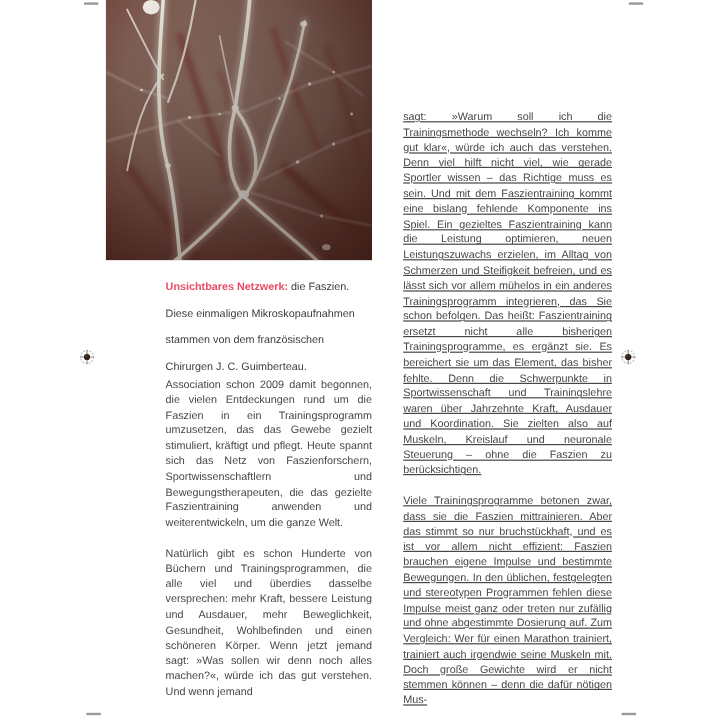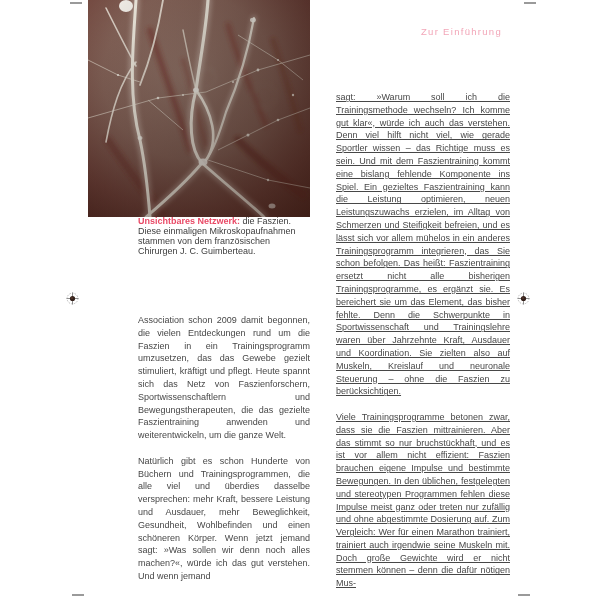--- a/index.html
+++ b/index.html
@@ -13,22 +13,22 @@
   
   #figure{position:absolute;left:88px;top:0;width:222px;height:217px;overflow:hidden;}
   #figure svg{display:block;}
   
   #running-head{
     position:absolute;left:421px;top:26px;width:170px;
     font-size:9.5px;letter-spacing:1.3px;color:#f2a6b8;font-weight:400;
   }
   
   #caption{
-    position:absolute;left:138px;top:216px;width:172px;
-    font-size:9px;line-height:10px;color:#3c3c3c;text-align:left;
+    position:absolute;left:138px;top:228px;width:172px;
+    font-size:9px;line-height:22px;color:#3c3c3c;text-align:left;
   }
   #caption .lead{font-weight:bold;color:#e94a66;}
   
   .col{
     position:absolute;font-size:9px;line-height:12.8px;color:#474747;
     text-align:justify;
   }
   #col-left{left:138px;top:314px;width:172px;}
   #col-right{left:336px;top:91px;width:174px;text-decoration:underline;}
   .col p{margin:0 0 12.8px 0;}
@@ -61,21 +61,20 @@
   <div class="reg-mark" style="left:517px;top:291px;">
     <svg width="13" height="13" viewBox="0 0 13 13">
       <circle cx="6.5" cy="6.5" r="5.4" fill="none" stroke="#bdbdbd" stroke-width="1" stroke-dasharray="1.5 1.2"></circle>
       <line x1="0.5" y1="6.5" x2="12.5" y2="6.5" stroke="#8f8f8f" stroke-width="1"></line>
       <line x1="6.5" y1="0.5" x2="6.5" y2="12.5" stroke="#8f8f8f" stroke-width="1"></line>
       <circle cx="6.5" cy="6.5" r="2.6" fill="#33201a"></circle>
       <circle cx="6" cy="6" r="0.8" fill="#6b4438"></circle>
     </svg>
   </div>
 
-  <div id="running-head">Zur Einführung</div>
 
   <div id="figure">
     <svg width="222" height="217" viewBox="0 0 222 217">
       <defs>
         <radialGradient id="bgMain" cx="45%" cy="35%" r="85%">
           <stop offset="0%" stop-color="#97796d"></stop>
           <stop offset="45%" stop-color="#87655a"></stop>
           <stop offset="75%" stop-color="#6d4038"></stop>
           <stop offset="100%" stop-color="#51261f"></stop>
         </radialGradient>

